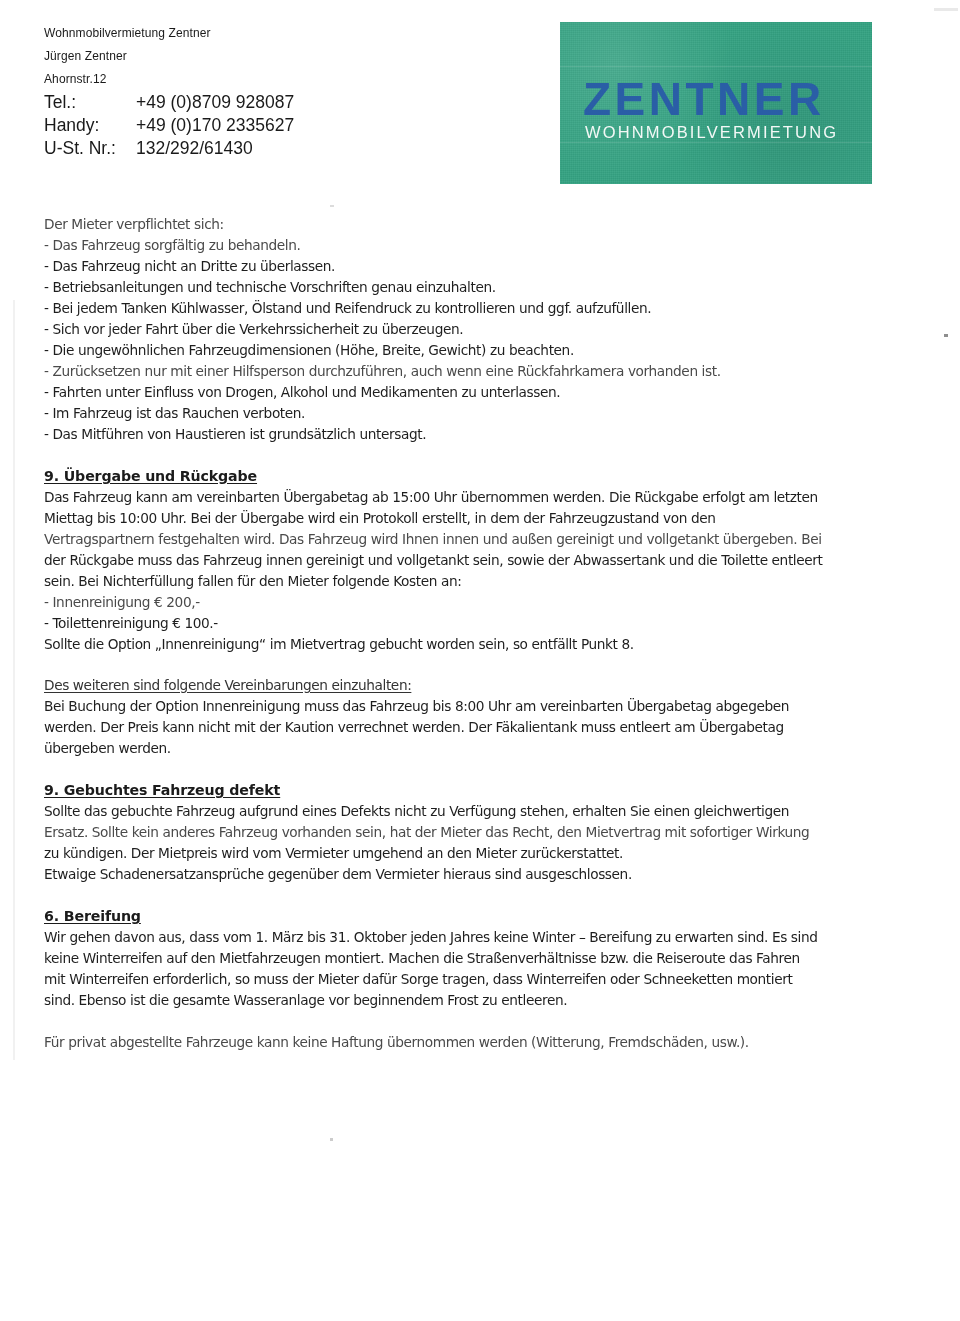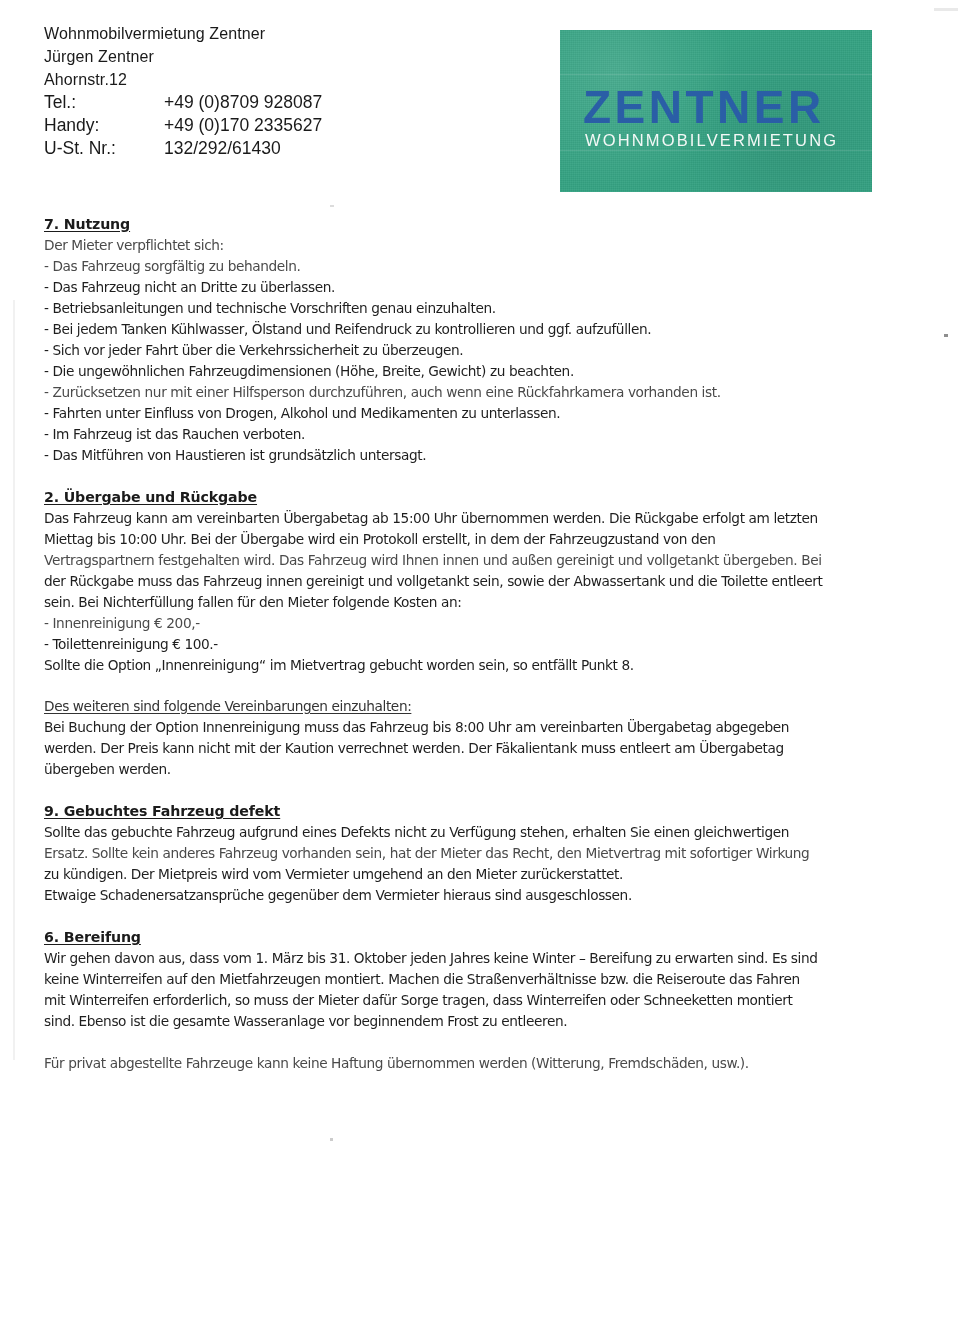--- a/index.html
+++ b/index.html
@@ -34,51 +34,49 @@
 
   
   #letterhead {
     position: absolute;
     left: 44px;
     top: 22px;
     width: 440px;
   }
   .lh-line {
     font-family: "Liberation Sans", sans-serif;
-    font-size: 16px;
+    font-size: 12px;
     line-height: 23px;
     color: #1a1a1a;
     white-space: pre;
     letter-spacing: .1px;
   }
   .lh-row {
     display: flex;
     font-family: "Liberation Sans", sans-serif;
     font-size: 17.5px;
     line-height: 23px;
     color: #1a1a1a;
     white-space: pre;
-    gap: 28px;
   }
   .lh-key { width: 92px; flex: 0 0 92px; }
   .lh-val { }
 
   
   #logo {
     position: absolute;
     left: 560px;
     top: 22px;
     width: 312px;
     height: 162px;
     background:
       radial-gradient(circle at 18% 26%, rgba(255,255,255,.10), rgba(255,255,255,0) 42%),
       radial-gradient(circle at 74% 68%, rgba(0,0,0,.07), rgba(0,0,0,0) 46%),
       #35a383;
     overflow: hidden;
-    margin-top: 8px;
   }
   #logo .noise {
     position: absolute;
     inset: 0;
     opacity: .5;
     background-image:
       repeating-linear-gradient(0deg, rgba(255,255,255,.05) 0 1px, rgba(0,0,0,.045) 1px 2px),
       repeating-linear-gradient(90deg, rgba(255,255,255,.045) 0 1px, rgba(0,0,0,.04) 1px 2px);
   }
   #logo .band {
@@ -191,38 +189,37 @@
     <div class="noise"></div>
     <div class="band" style="top:44px;"></div>
     <div class="band" style="top:120px;"></div>
     <div class="logo-word">ZENTNER</div>
     <div class="logo-sub">WOHNMOBILVERMIETUNG</div>
   </div>
 
   <div id="contract">
 
     <div class="section">
-      <div class="sec-head">7. Nutzung</div>
       <div class="para faint">Der Mieter verpflichtet sich:</div>
       <div class="para faint">- Das Fahrzeug sorgfältig zu behandeln.</div>
       <div class="para strong">- Das Fahrzeug nicht an Dritte zu überlassen.</div>
       <div class="para strong">- Betriebsanleitungen und technische Vorschriften genau einzuhalten.</div>
       <div class="para strong">- Bei jedem Tanken Kühlwasser, Ölstand und Reifendruck zu kontrollieren und ggf. aufzufüllen.</div>
       <div class="para strong">- Sich vor jeder Fahrt über die Verkehrssicherheit zu überzeugen.</div>
       <div class="para strong">- Die ungewöhnlichen Fahrzeugdimensionen (Höhe, Breite, Gewicht) zu beachten.</div>
       <div class="para faint">- Zurücksetzen nur mit einer Hilfsperson durchzuführen, auch wenn eine Rückfahrkamera vorhanden ist.</div>
       <div class="para strong">- Fahrten unter Einfluss von Drogen, Alkohol und Medikamenten zu unterlassen.</div>
       <div class="para strong">- Im Fahrzeug ist das Rauchen verboten.</div>
       <div class="para strong">- Das Mitführen von Haustieren ist grundsätzlich untersagt.</div>
     </div>
 
     <div class="gap-lg"></div>
 
     <div class="section">
-      <div class="sec-head">2. Übergabe und Rückgabe</div>
+      <div class="sec-head">9. Übergabe und Rückgabe</div>
       <div class="para strong">Das Fahrzeug kann am vereinbarten Übergabetag ab 15:00 Uhr übernommen werden. Die Rückgabe erfolgt am letzten</div>
       <div class="para strong">Miettag bis 10:00 Uhr. Bei der Übergabe wird ein Protokoll erstellt, in dem der Fahrzeugzustand von den</div>
       <div class="para faint">Vertragspartnern festgehalten wird. Das Fahrzeug wird Ihnen innen und außen gereinigt und vollgetankt übergeben. Bei</div>
       <div class="para strong">der Rückgabe muss das Fahrzeug innen gereinigt und vollgetankt sein, sowie der Abwassertank und die Toilette entleert</div>
       <div class="para strong">sein. Bei Nichterfüllung fallen für den Mieter folgende Kosten an:</div>
       <div class="para faint">- Innenreinigung € 200,-</div>
       <div class="para strong">- Toilettenreinigung € 100.-</div>
       <div class="para strong">Sollte die Option „Innenreinigung“ im Mietvertrag gebucht worden sein, so entfällt Punkt 8.</div>
 
       <div class="gap-md"></div>

